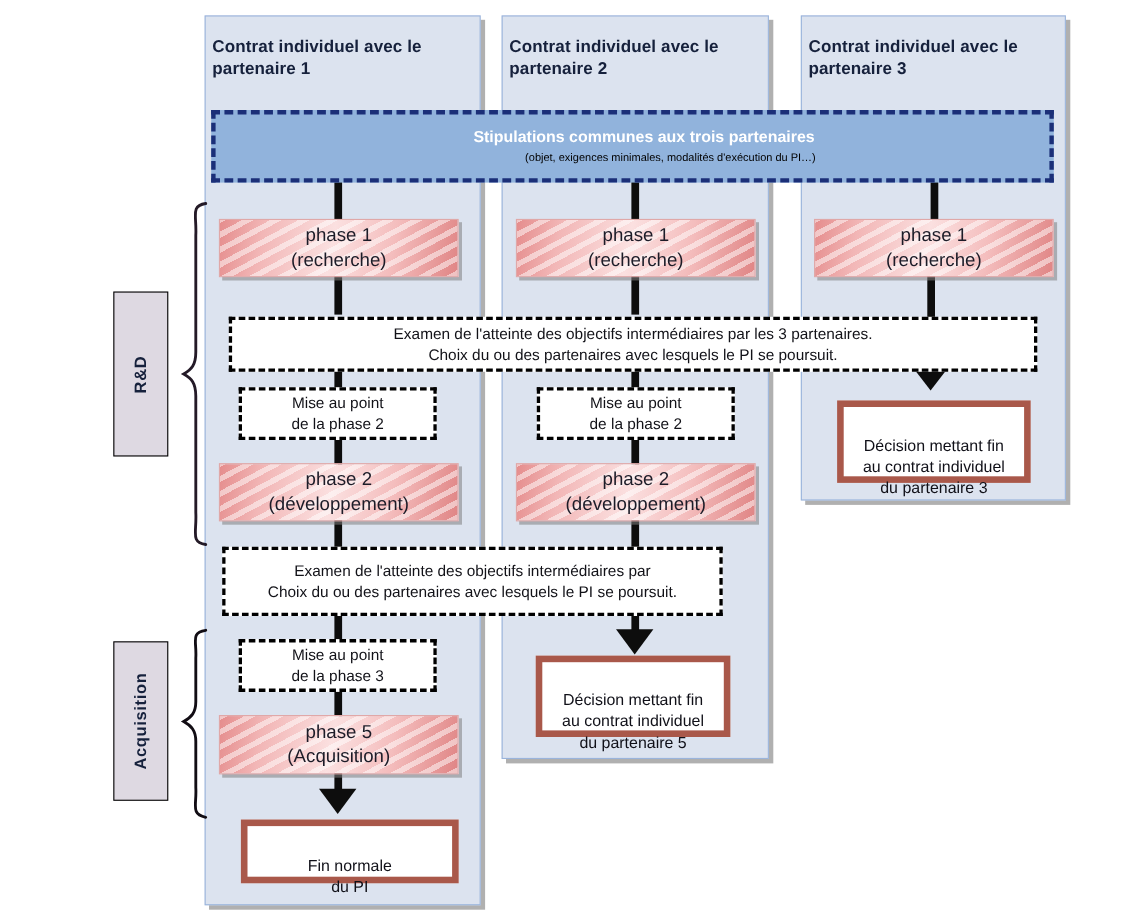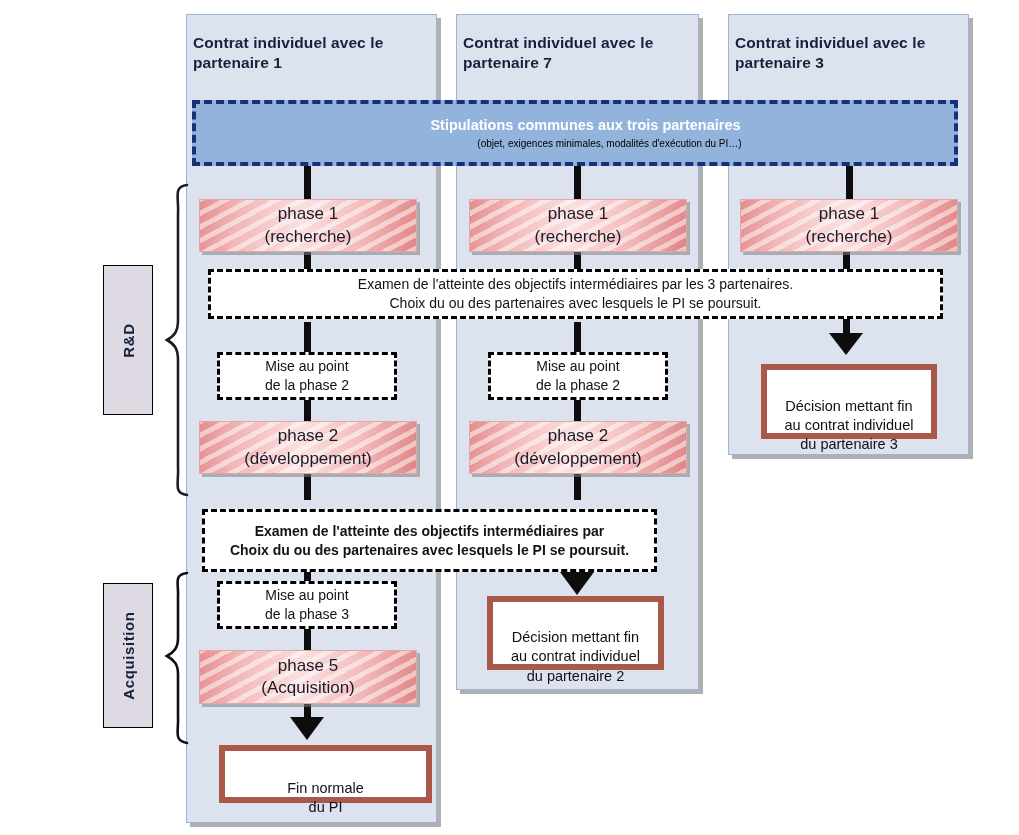--- a/index.html
+++ b/index.html
@@ -173,21 +173,21 @@
 </head>
 <body>
 
 <div id="canvas">
 
   <div class="column" style="left:186px; top:14px; width:251px; height:809px;">
     <div class="col-header">Contrat individuel avec le partenaire 1</div>
   </div>
 
   <div class="column" style="left:456px; top:14px; width:243px; height:676px;">
-    <div class="col-header">Contrat individuel avec le partenaire 7</div>
+    <div class="col-header">Contrat individuel avec le partenaire 2</div>
   </div>
 
   <div class="column" style="left:728px; top:14px; width:241px; height:441px;">
     <div class="col-header">Contrat individuel avec le partenaire 3</div>
   </div>
 
   <div class="connector" style="left:304px; top:164px; height:44px;"></div>
 
   <div class="connector" style="left:574px; top:164px; height:44px;"></div>
 
@@ -247,21 +247,21 @@
     </div>
   </div>
 
   <div class="phase" style="left:740px; top:199px; width:218px; height:53px;">
     <div class="ptext">
       <div>phase 1</div>
       <div>(recherche)</div>
     </div>
   </div>
 
-  <div class="dashbox" style="left:208px; top:269px; width:735px; height:50px;">
+  <div class="dashbox" style="left:208px; top:288px; width:735px; height:50px;">
     <div class="dtext">
       <div>Examen de l'atteinte des objectifs intermédiaires par les 3 partenaires.</div>
       <div>Choix du ou des partenaires avec lesquels le PI se poursuit.</div>
     </div>
   </div>
 
   <div class="decision" style="left:761px; top:364px; width:176px; height:75px;">
     <div class="dectext">
       <div>Décision mettant fin</div>
       <div>au contrat individuel</div>
@@ -290,50 +290,50 @@
     </div>
   </div>
 
   <div class="phase" style="left:469px; top:421px; width:218px; height:53px;">
     <div class="ptext">
       <div>phase 2</div>
       <div>(développement)</div>
     </div>
   </div>
 
-  <div class="dashbox" style="left:202px; top:509px; width:455px; height:63px;font-weight:bold;">
+  <div class="dashbox" style="left:202px; top:497px; width:455px; height:63px;">
     <div class="dtext">
       <div>Examen de l'atteinte des objectifs intermédiaires par</div>
       <div>Choix du ou des partenaires avec lesquels le PI se poursuit.</div>
     </div>
   </div>
 
   <div class="dashbox" style="left:217px; top:581px; width:180px; height:48px;">
     <div class="dtext">
       <div>Mise au point</div>
       <div>de la phase 3</div>
     </div>
   </div>
 
   <div class="decision" style="left:487px; top:596px; width:177px; height:74px;">
     <div class="dectext">
       <div>Décision mettant fin</div>
       <div>au contrat individuel</div>
-      <div>du partenaire 2</div>
+      <div>du partenaire 5</div>
     </div>
   </div>
 
   <div class="phase" style="left:199px; top:650px; width:218px; height:54px;">
     <div class="ptext">
       <div>phase 5</div>
       <div>(Acquisition)</div>
     </div>
   </div>
 
-  <div class="decision" style="left:219px; top:745px; width:213px; height:58px;">
+  <div class="decision" style="left:219px; top:745px; width:198px; height:58px;">
     <div class="dectext">
       <div>Fin normale</div>
       <div>du PI</div>
     </div>
   </div>
 
   <div class="sidelabel" style="left:103px; top:265px; width:50px; height:150px;">
     <div class="sltext">R&amp;D</div>
   </div>
   <svg class="brace" width="30" height="320" style="left:163px; top:180px;">

